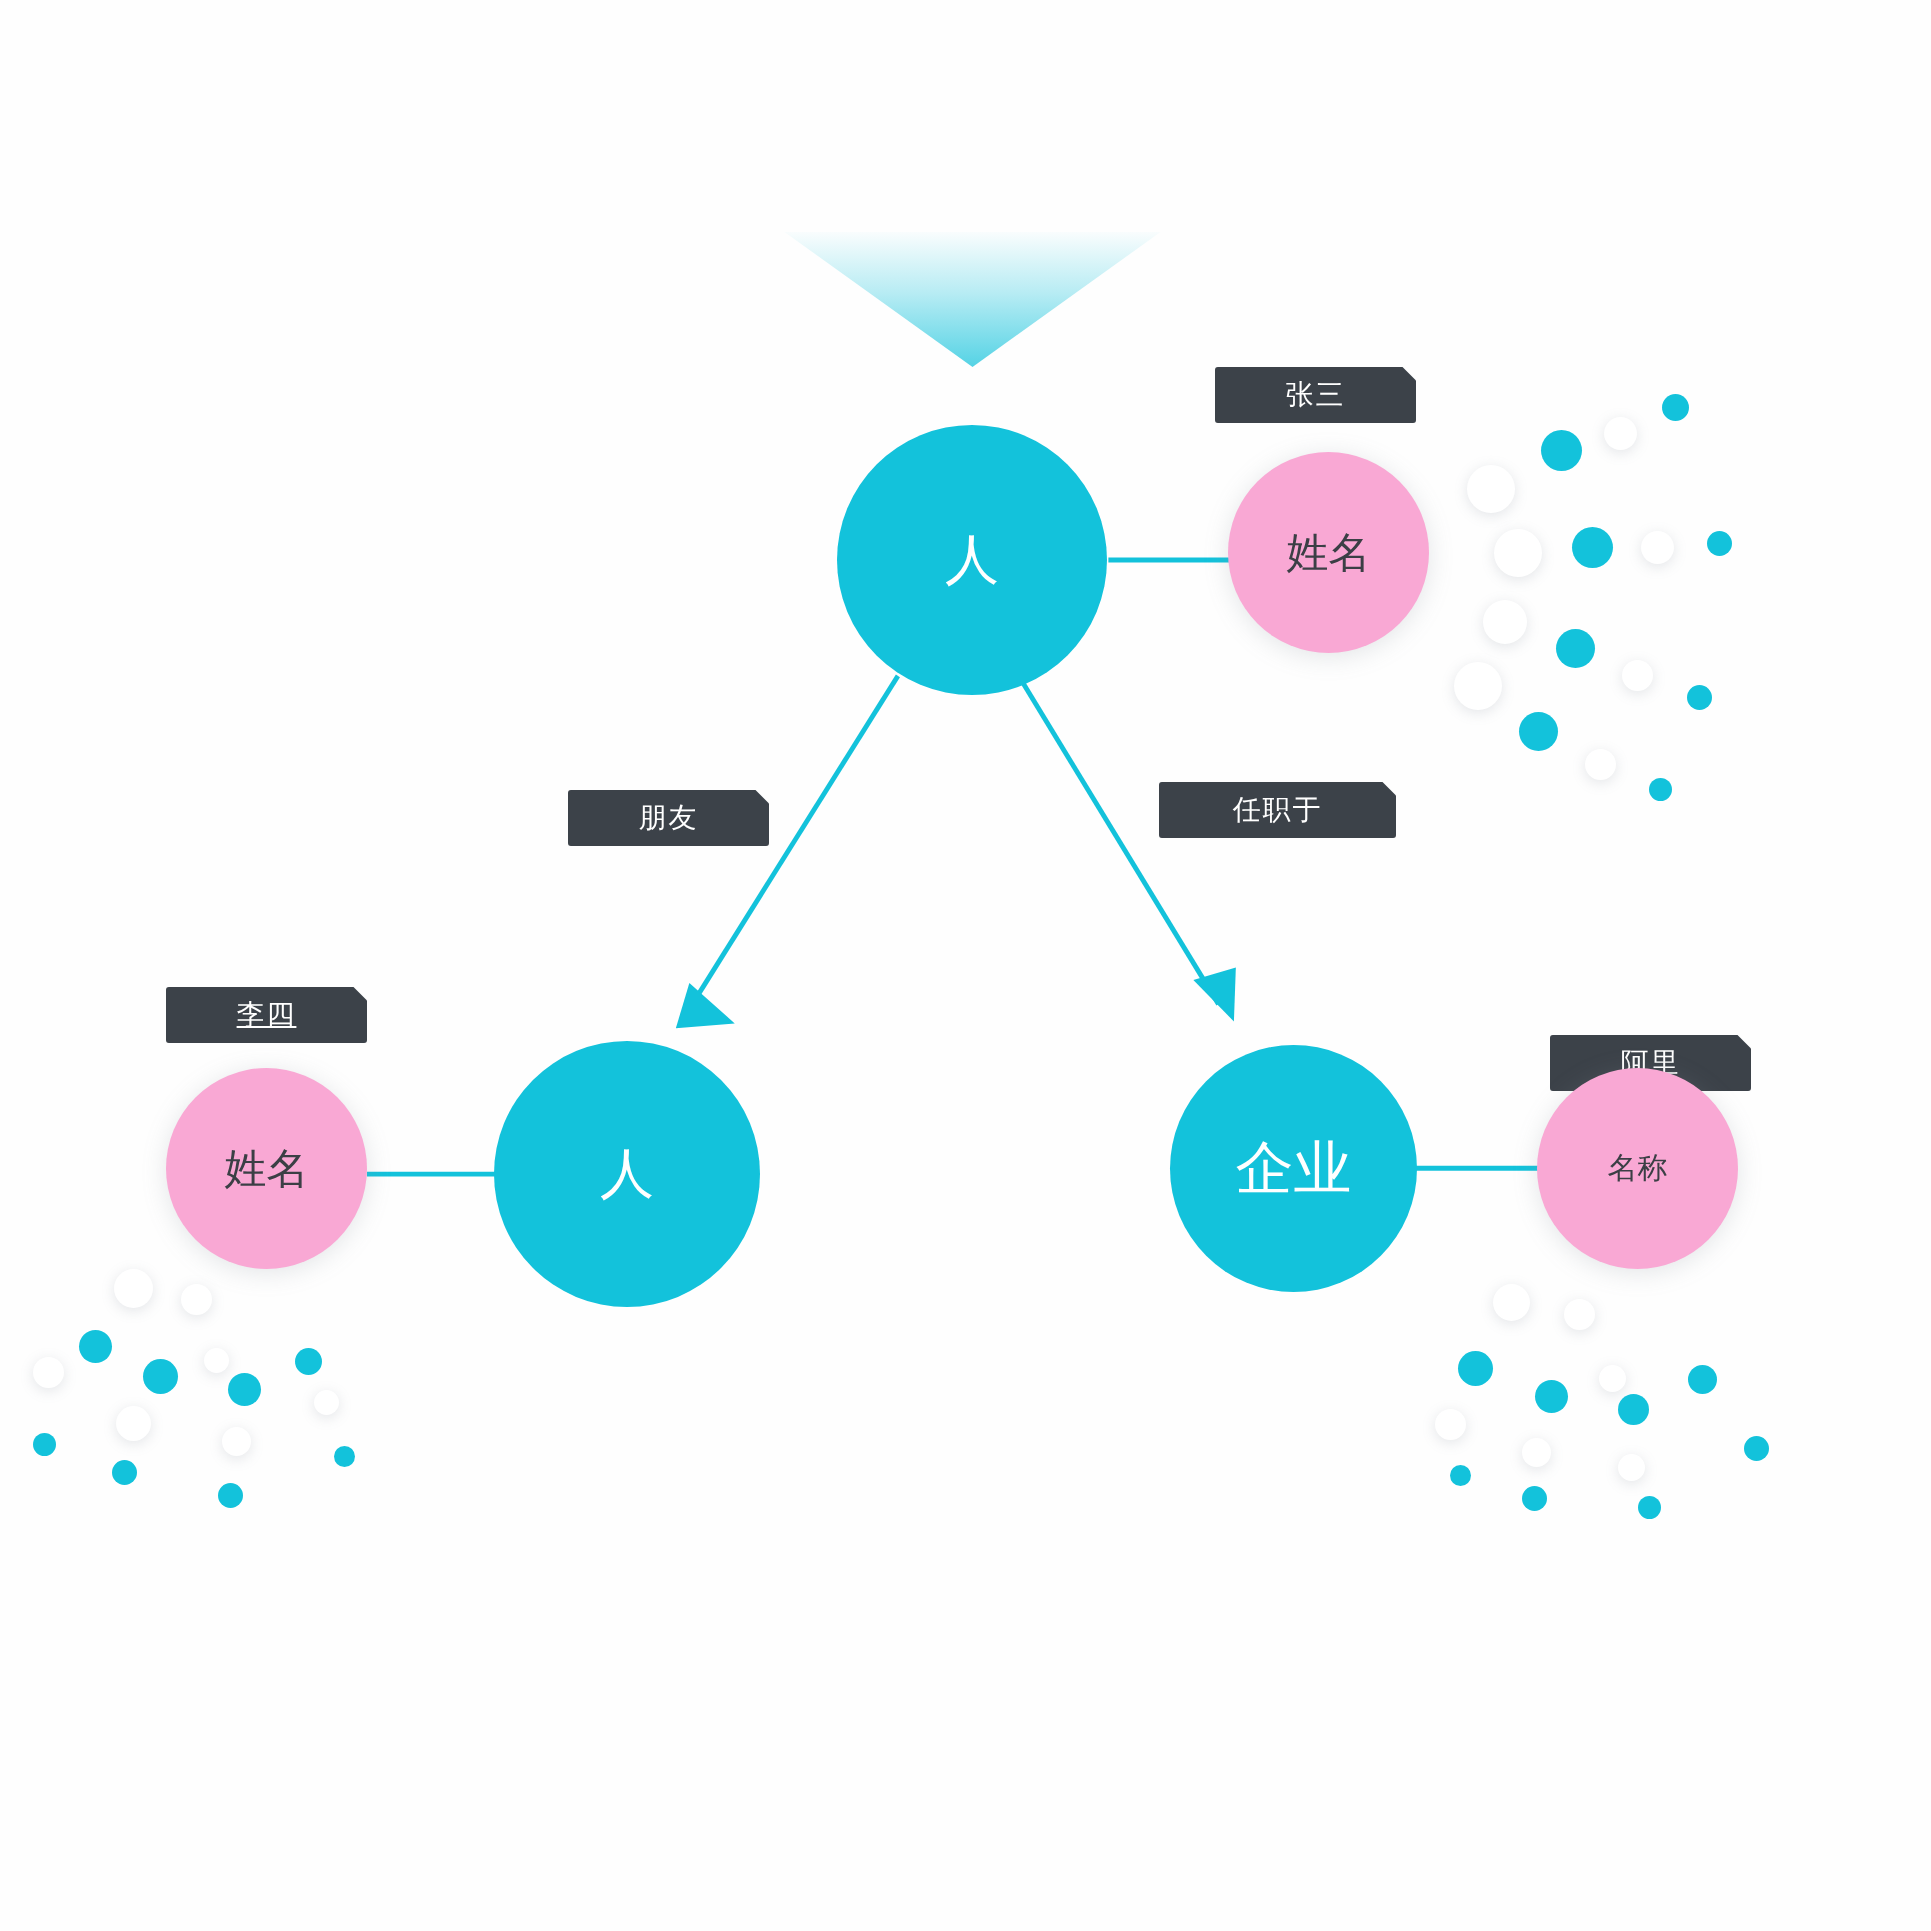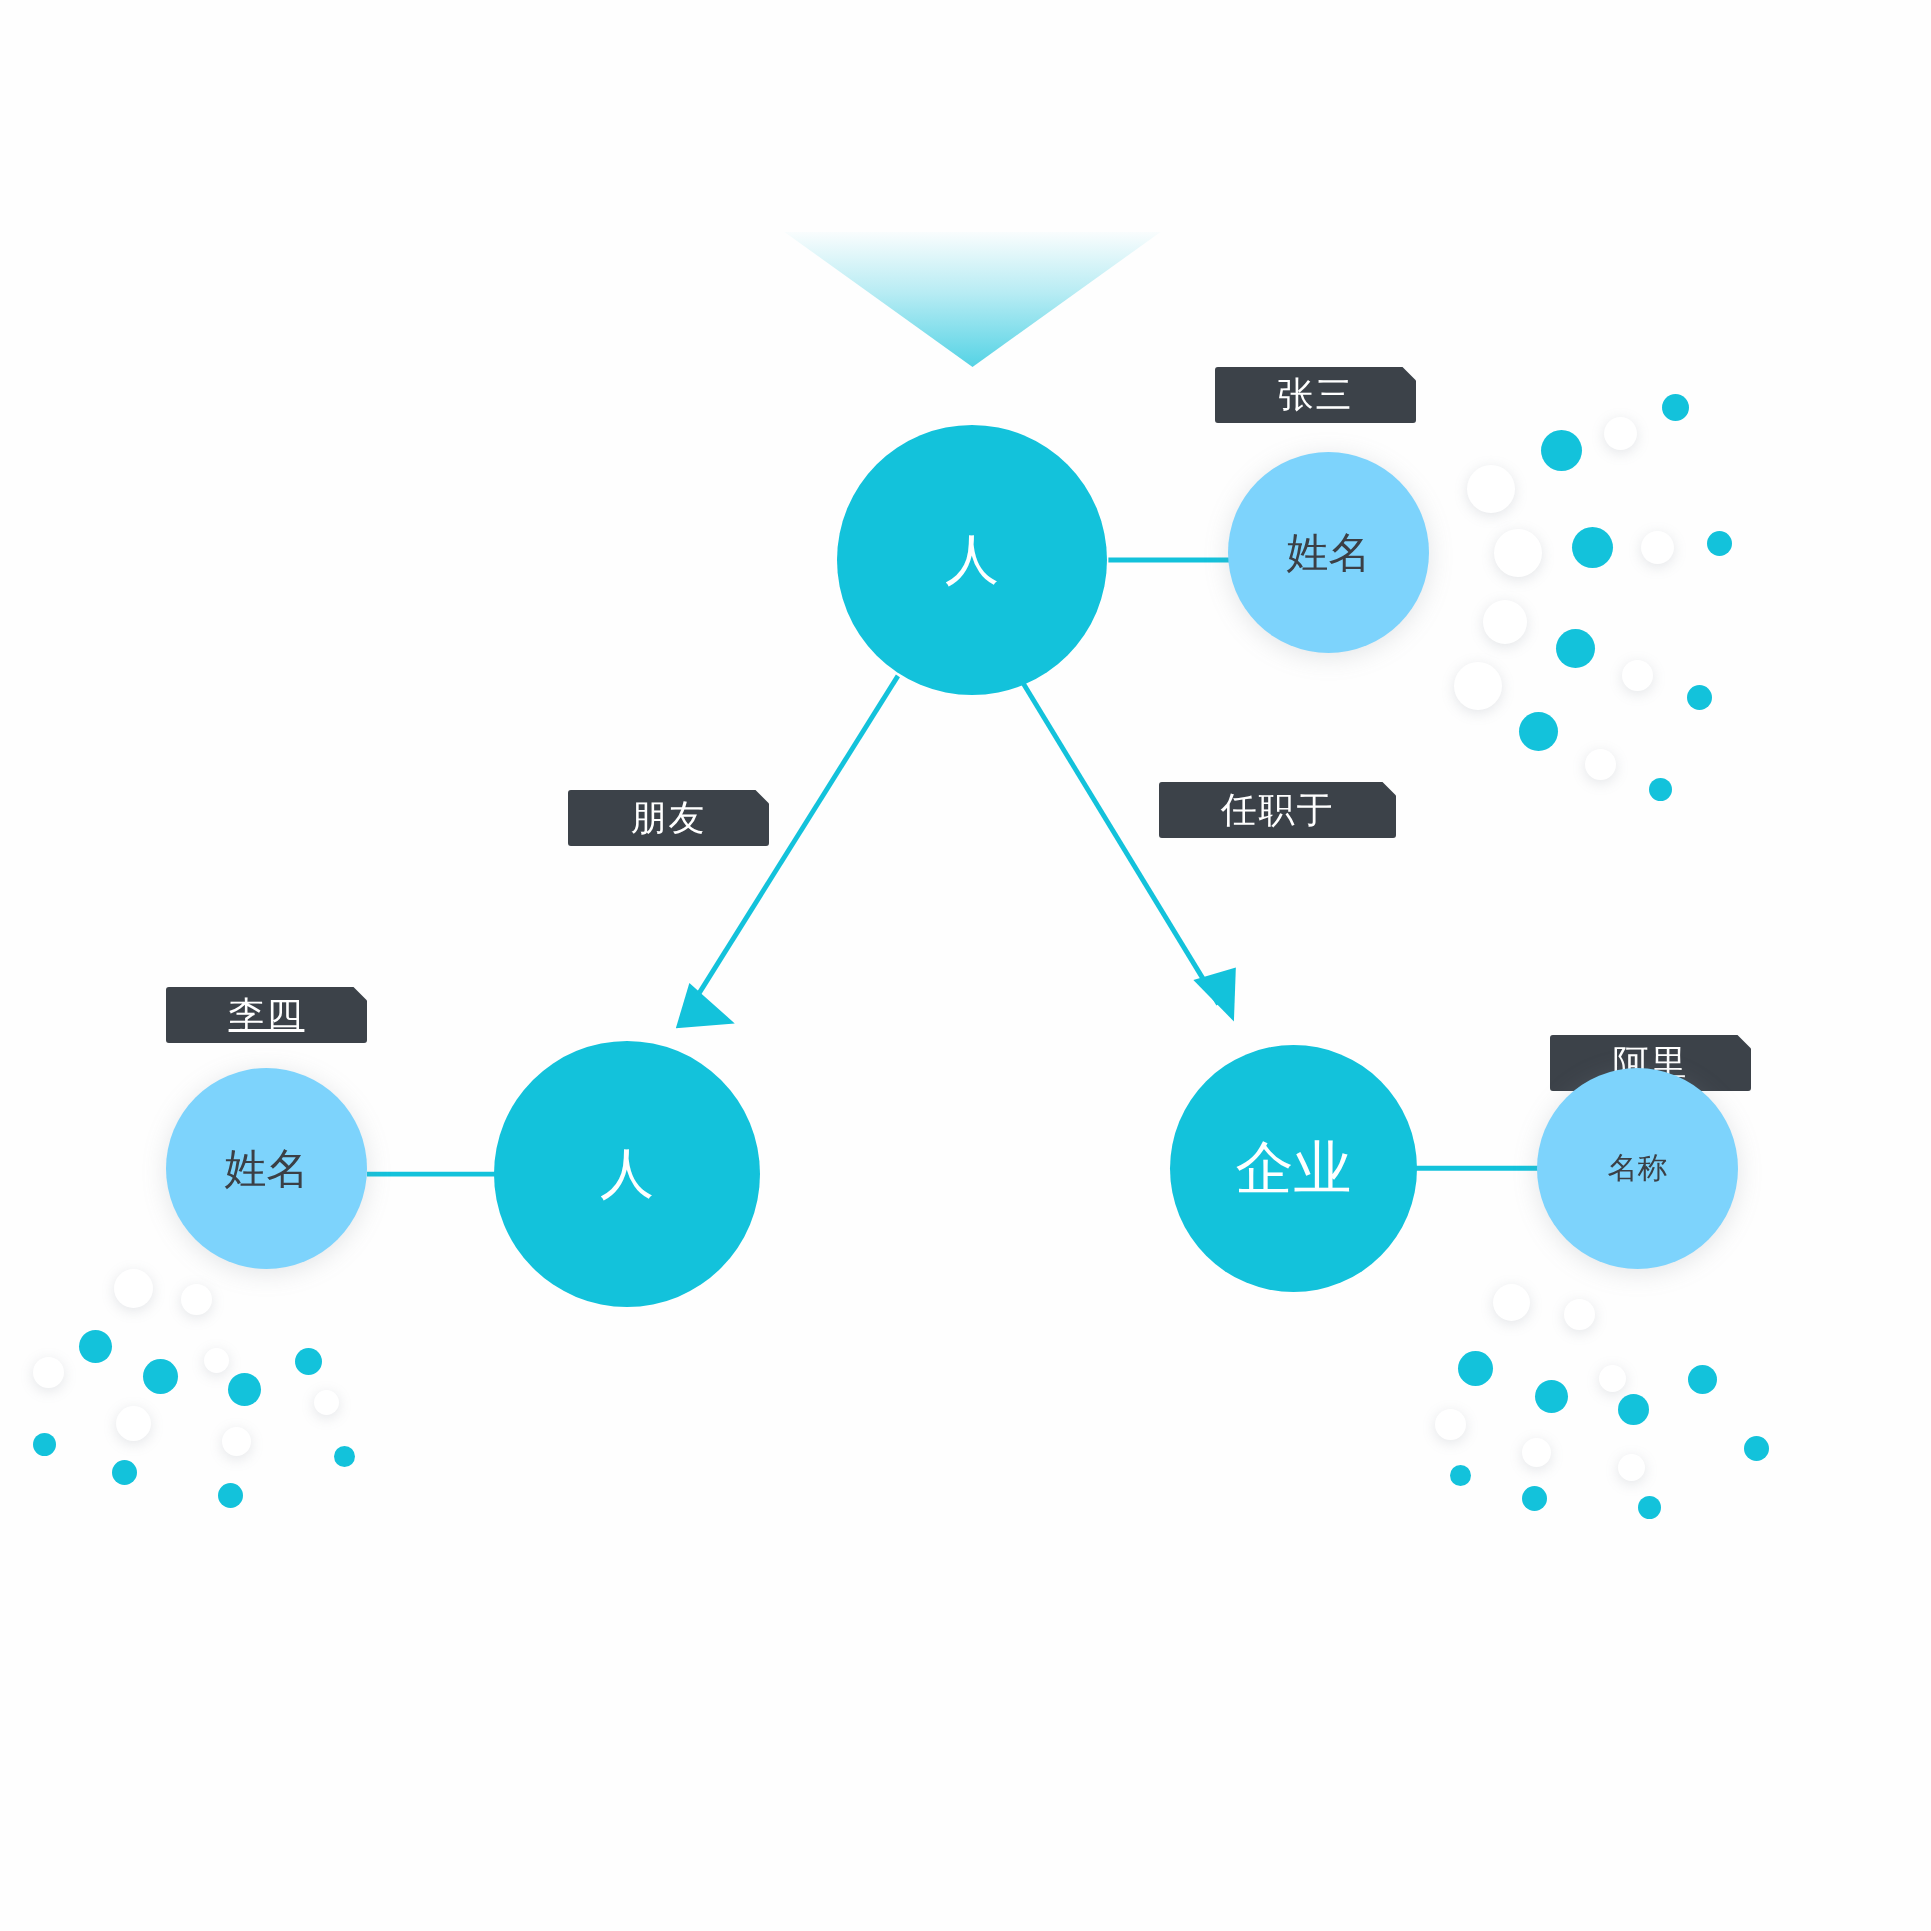--- a/index.html
+++ b/index.html
@@ -53,21 +53,21 @@
     height: 39px;
     flex: 0 0 auto;
     position: relative;
     top: 1.9px;
   }
   #banner .banner-text { white-space: nowrap; }
 
   
   .tag {
     height: 56px;
-    font-size: 36px;
+    font-size: 28px;
     border-radius: 2.9px;
   }
   #tag-zhangsan { left: 1215px; top: 367px; width: 201px; }
   #tag-lisi     { left: 166px;  top: 987px; width: 201px; text-decoration: underline; }
   #tag-ali      { left: 1550px; top: 1035px; width: 201px; align-items: center; }
   #tag-friend   { left: 568px;  top: 790px;  width: 201px; }
   #tag-worksat  { left: 1159px; top: 782px;  width: 237px; }
 
   
   #beam {
@@ -95,21 +95,21 @@
     align-items: center;
     justify-content: center;
     box-sizing: border-box;
   }
   .node-solid {
     background: #13c2db;
     color: #ffffff;
     font-weight: 300;
   }
   .node-hollow {
-    background: #7dd3fc;
+    background: #f9a8d4;
     color: #3b3f45;
     box-shadow: 0 3.9px 25px rgba(130,140,150,0.22);
     font-weight: 400;
   }
 
   #node-person-main { left: 837px;  top: 425px;  width: 270px; height: 270px; font-size: 54px; }
   #node-person-2    { left: 494px;  top: 1041px; width: 266px; height: 266px; font-size: 54px; }
   #node-company     { left: 1170px; top: 1045px; width: 247px; height: 247px; font-size: 58px; }
 
   #node-name-1      { left: 1228px; top: 452px;  width: 201px; height: 201px; font-size: 42px; }

